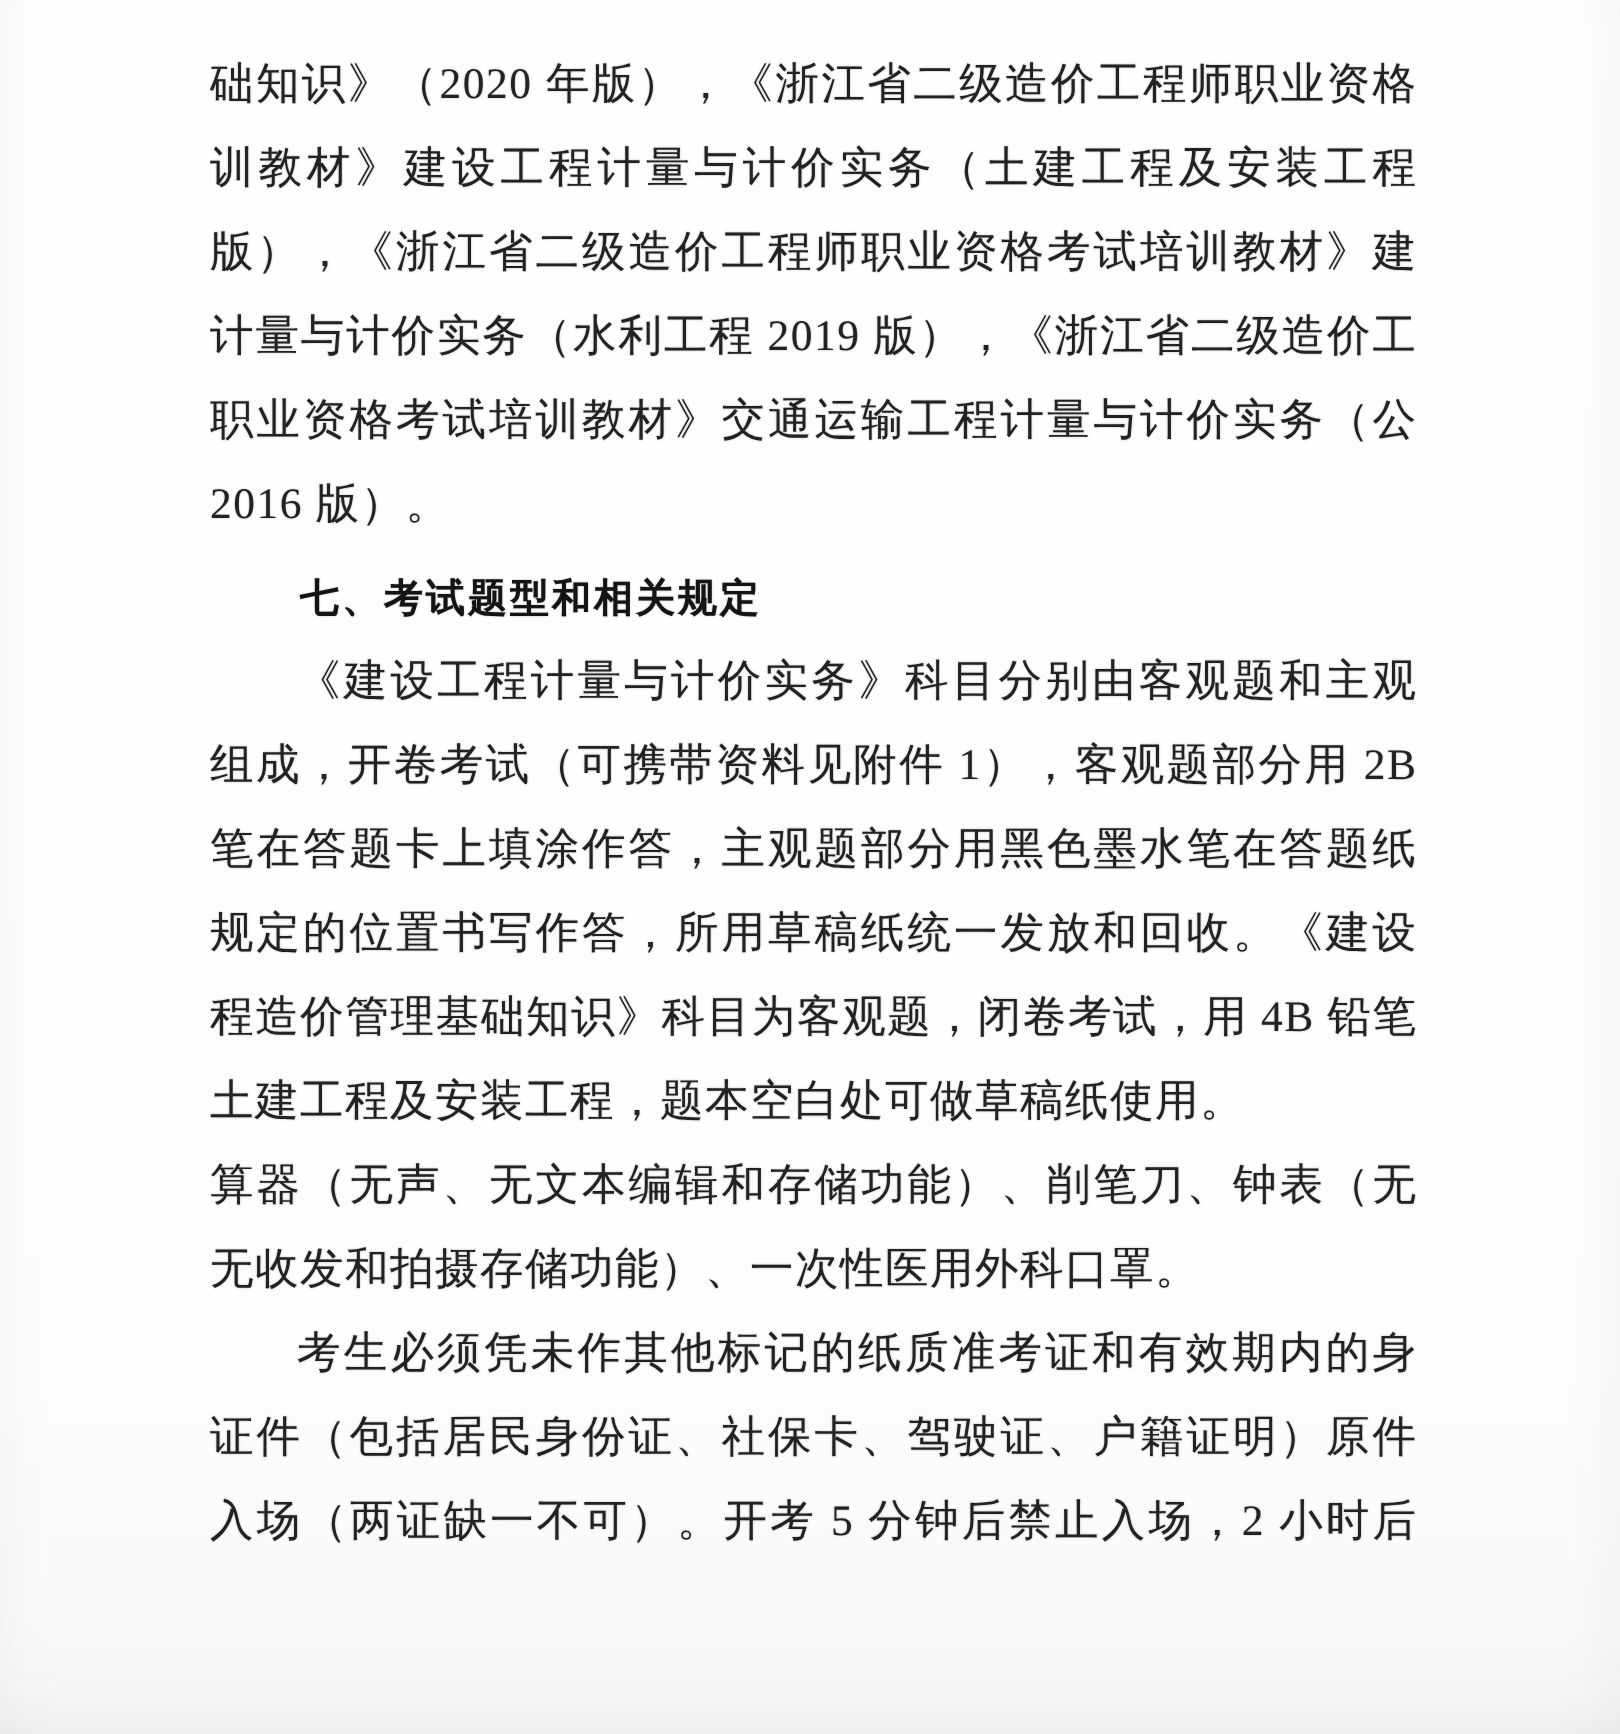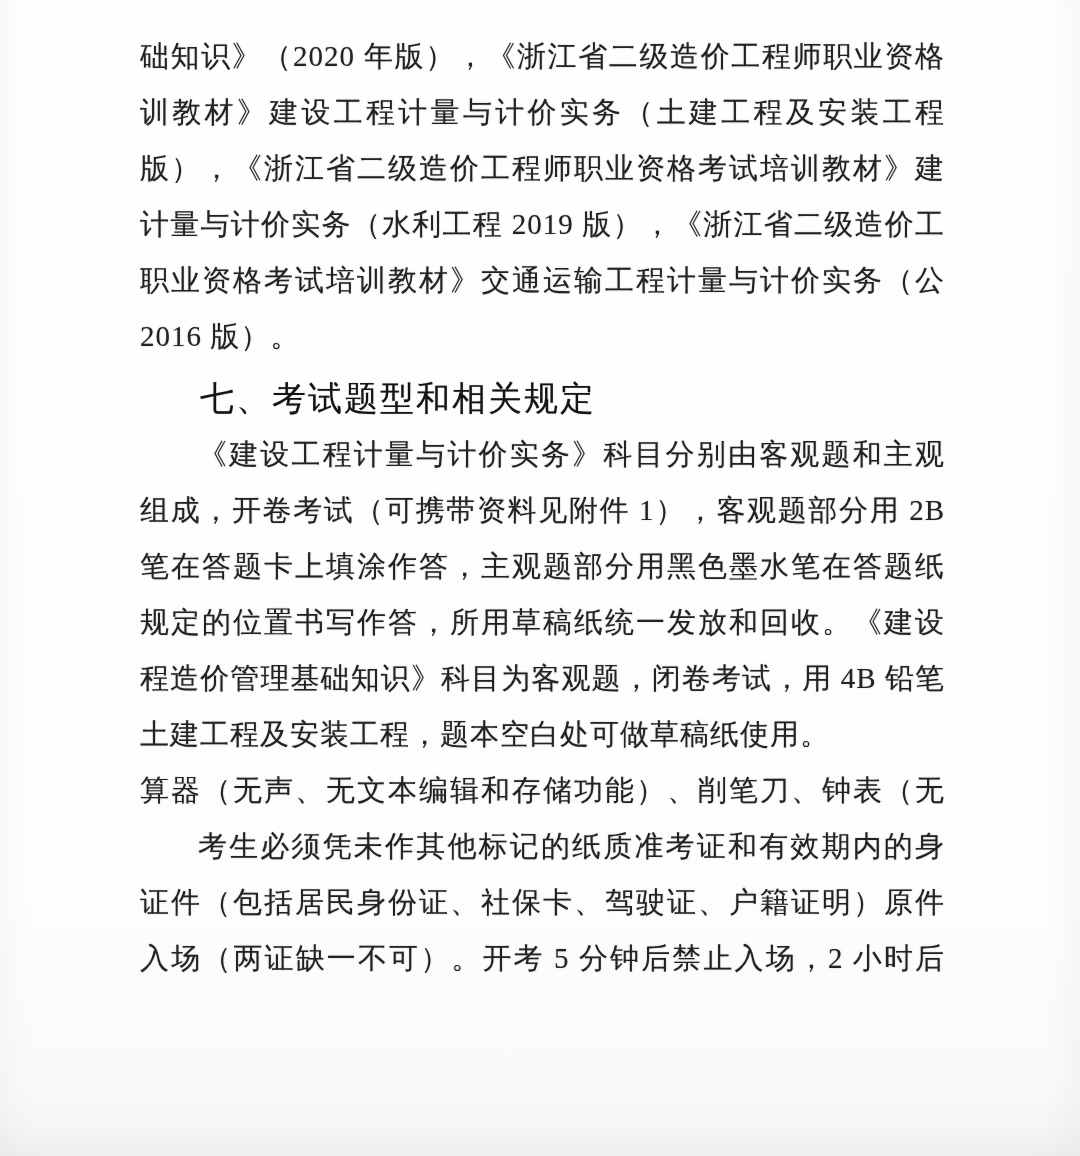--- a/index.html
+++ b/index.html
@@ -48,22 +48,22 @@
     text-align-last:left;
   }
   .line.indent{
     padding-left:58px;
   }
   .para.heading{
     margin-top:6px;
   }
   .para.heading .line{
     font-family:"Liberation Sans", sans-serif;
-    font-weight:400;
-    font-size:34px;
+    font-weight:700;
+    font-size:26px;
     letter-spacing:2px;
     color:var(--heading);
     text-shadow:0 0 1px rgba(20,20,20,0.45);
     text-align-last:left;
     padding-left:60px;
   }
 </style>
 </head>
 <body>
 
@@ -83,20 +83,21 @@
       <div class="para body">
         <div class="line indent">《建设工程计量与计价实务》科目分别由客观题和主观题</div>
         <div class="line">组成，开卷考试（可携带资料见附件 1），客观题部分用 2B 铅</div>
         <div class="line">笔在答题卡上填涂作答，主观题部分用黑色墨水笔在答题纸上</div>
         <div class="line">规定的位置书写作答，所用草稿纸统一发放和回收。《建设工</div>
         <div class="line">程造价管理基础知识》科目为客观题，闭卷考试，用 4B 铅笔</div>
         <div class="line last">土建工程及安装工程，题本空白处可做草稿纸使用。</div>
       </div>
       <div class="para body">
         <div class="line">算器（无声、无文本编辑和存储功能）、削笔刀、钟表（无声、</div>
+        <div class="line last">无收发和拍摄存储功能）、一次性医用外科口罩。</div>
       </div>
       <div class="para body">
         <div class="line indent">考生必须凭未作其他标记的纸质准考证和有效期内的身份</div>
         <div class="line">证件（包括居民身份证、社保卡、驾驶证、户籍证明）原件方可</div>
         <div class="line">入场（两证缺一不可）。开考 5 分钟后禁止入场，2 小时后方可</div>
       </div>
     </div>
 </div>
 
 </body></html>

